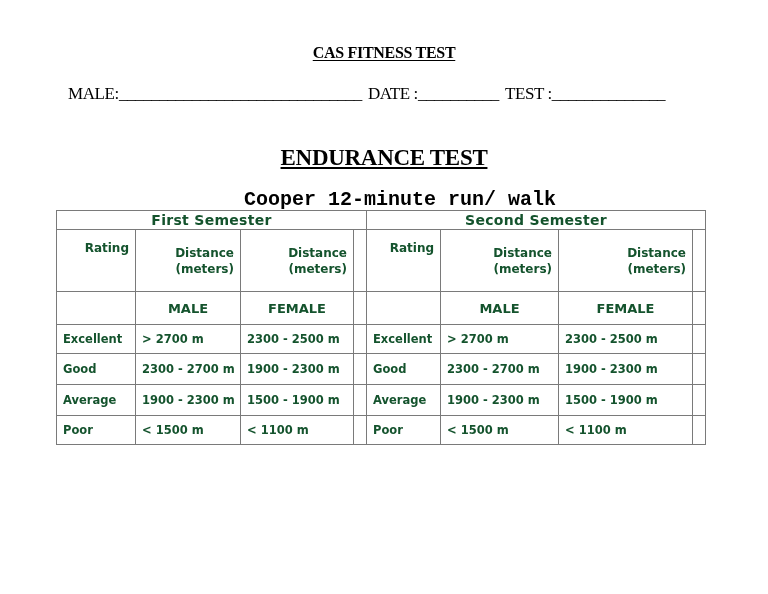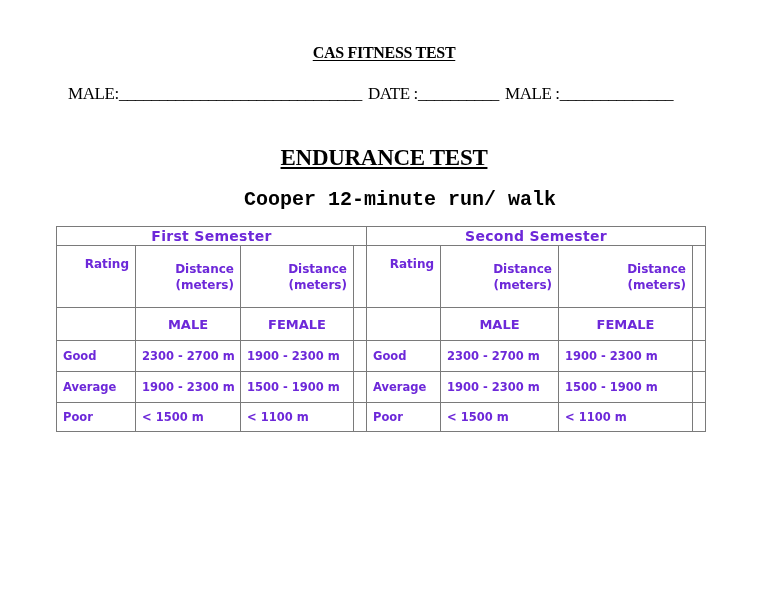--- a/index.html
+++ b/index.html
@@ -60,27 +60,27 @@
       width: 768px;
       top: 188px;
       text-align: center;
       font-size: 20px;
       font-weight: bold;
     }
 
     table.fitness {
       position: absolute;
       left: 56px;
-      top: 226px;
+      top: 210px;
       border-collapse: collapse;
       table-layout: fixed;
       width: 649px;
       font-family: "DejaVu Sans", "Liberation Sans", sans-serif;
       font-weight: bold;
-      color: #6d28d9;
+      color: #14532d;
     }
     table.fitness td {
       border: 1px solid #7a7a7a;
       padding: 0 6px;
       vertical-align: middle;
       overflow: hidden;
       white-space: nowrap;
     }
     .sem-head td { height: 18px; font-size: 14px; text-align: center; letter-spacing: 0.3px; }
     .dist-head td { height: 51px; font-size: 12px; text-align: right; line-height: 16px; vertical-align: top; padding-top: 2px; margin-left: 31px; }
@@ -94,21 +94,21 @@
     .data-row.r5 td { height: 28px; }
     td.spacer { padding: 0 !important; }
     .rating-cell { white-space: normal !important; }
   </style>
 </head>
 <body>
 
 <div class="doc-title serif"><span>CAS FITNESS TEST</span></div>
 
 <div class="fields-line serif">
-  <span>MALE:</span><span>______________________________</span><span class="gap"></span><span>DATE :</span><span>__________</span><span class="gap"></span><span>MALE :</span><span>______________</span>
+  <span>MALE:</span><span>______________________________</span><span class="gap"></span><span>DATE :</span><span>__________</span><span class="gap"></span><span>TEST :</span><span>______________</span>
 </div>
 
 <div class="section-title serif"><span>ENDURANCE TEST</span></div>
 
 <div class="sub-title sans">Cooper 12-minute run/ walk</div>
 
 <table class="fitness">
   <colgroup>
     <col style="width:79px">
     <col style="width:105px">
@@ -153,20 +153,30 @@
     <td></td>
     <td>MALE</td>
     <td>FEMALE</td>
     <td class="spacer"></td>
     <td></td>
     <td>MALE</td>
     <td>FEMALE</td>
     <td class="spacer"></td>
   </tr>
 
+  <tr class="data-row r1">
+    <td>Excellent</td>
+    <td>&gt; 2700 m</td>
+    <td>2300 - 2500 m</td>
+    <td class="spacer"></td>
+    <td>Excellent</td>
+    <td>&gt; 2700 m</td>
+    <td>2300 - 2500 m</td>
+    <td class="spacer"></td>
+  </tr>
 
   <tr class="data-row r2">
     <td>Good</td>
     <td>2300 - 2700 m</td>
     <td>1900 - 2300 m</td>
     <td class="spacer"></td>
     <td>Good</td>
     <td>2300 - 2700 m</td>
     <td>1900 - 2300 m</td>
     <td class="spacer"></td>

